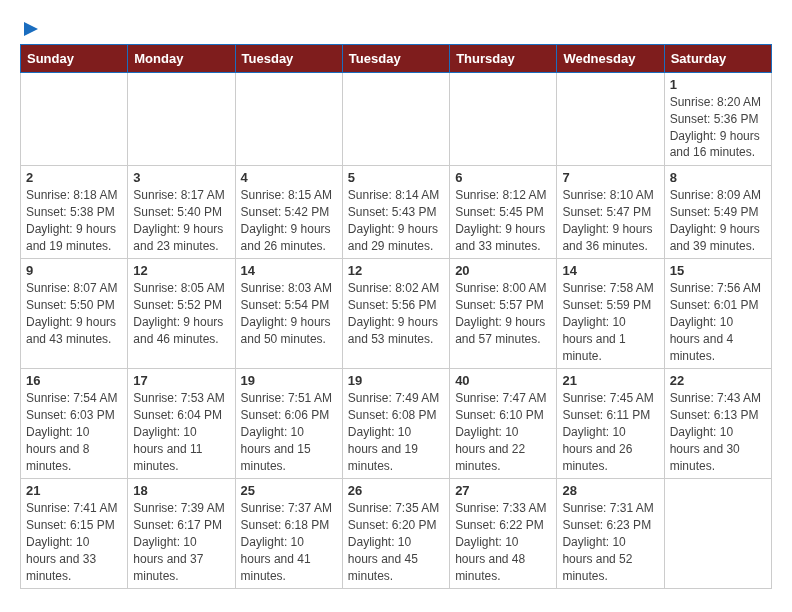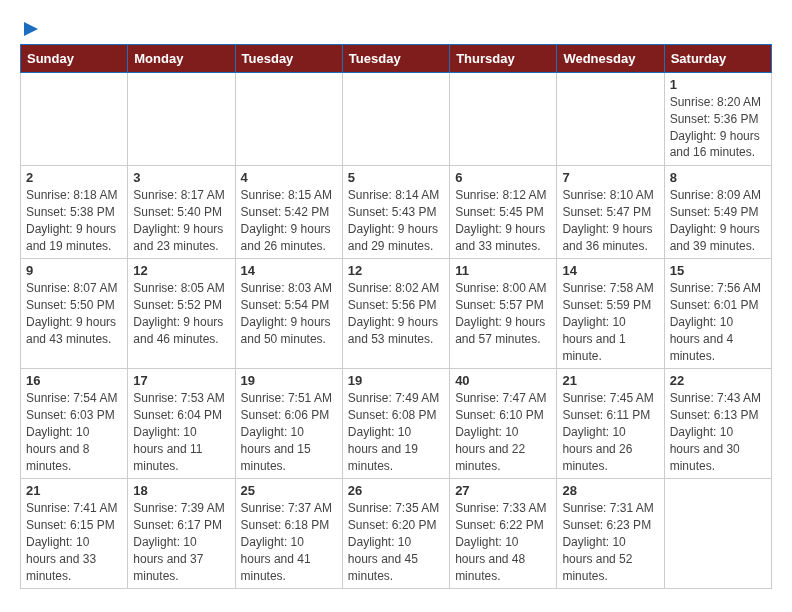--- a/index.html
+++ b/index.html
@@ -160,21 +160,21 @@
         </td>
         <td>
           <span class="day-number">14</span>
           <div class="day-info">Sunrise: 8:03 AM<br>Sunset: 5:54 PM<br>Daylight: 9 hours and 50 minutes.</div>
         </td>
         <td>
           <span class="day-number">12</span>
           <div class="day-info">Sunrise: 8:02 AM<br>Sunset: 5:56 PM<br>Daylight: 9 hours and 53 minutes.</div>
         </td>
         <td>
-          <span class="day-number">11</span>
+          <span class="day-number">20</span>
           <div class="day-info">Sunrise: 8:00 AM<br>Sunset: 5:57 PM<br>Daylight: 9 hours and 57 minutes.</div>
         </td>
         <td>
           <span class="day-number">14</span>
           <div class="day-info">Sunrise: 7:58 AM<br>Sunset: 5:59 PM<br>Daylight: 10 hours and 1 minute.</div>
         </td>
         <td>
           <span class="day-number">15</span>
           <div class="day-info">Sunrise: 7:56 AM<br>Sunset: 6:01 PM<br>Daylight: 10 hours and 4 minutes.</div>
         </td>

